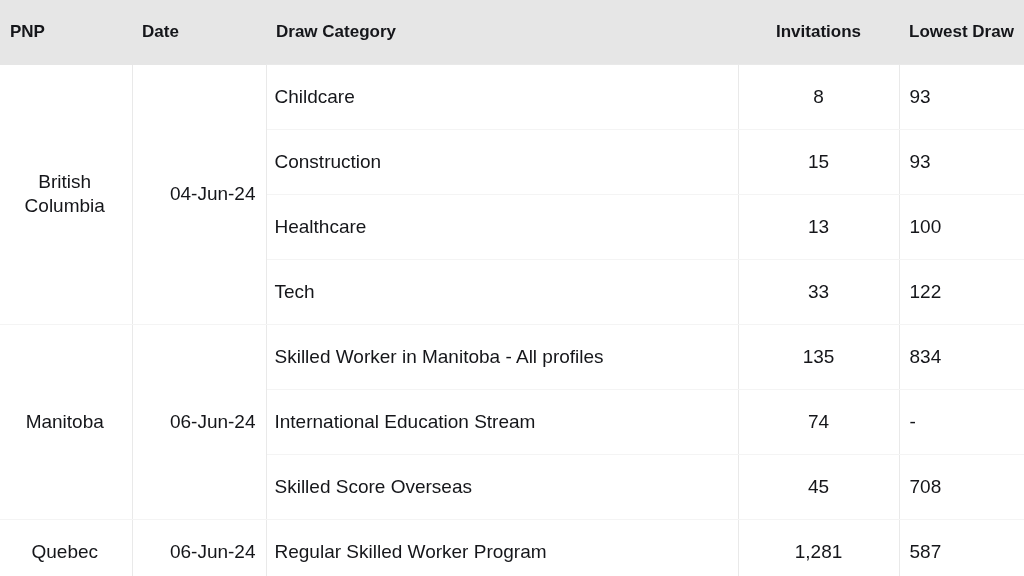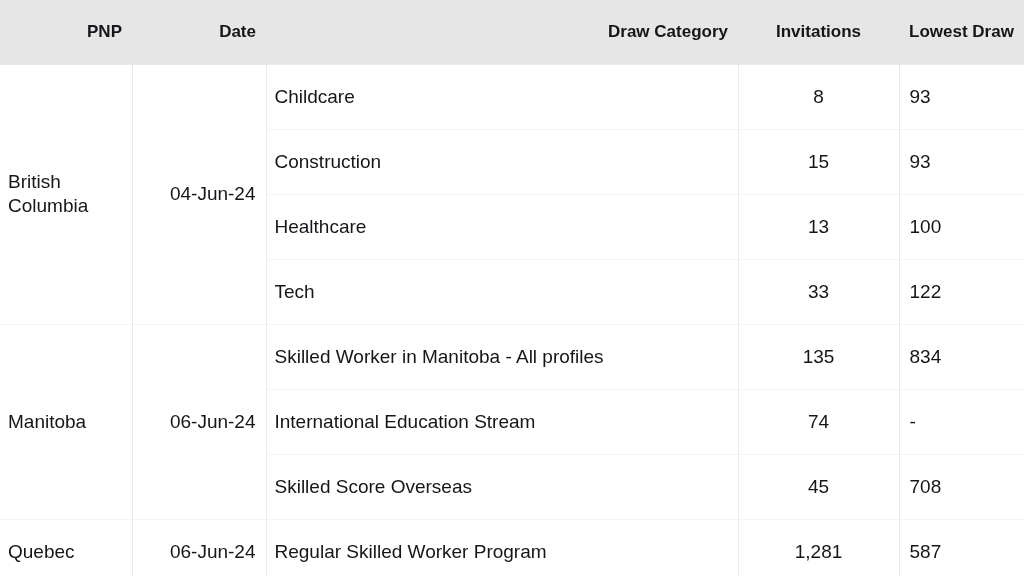--- a/index.html
+++ b/index.html
@@ -35,36 +35,36 @@
     background: #e6e6e6;
     height: 64px;
     font-weight: bold;
     font-size: 17px;
     padding: 0 10px;
     vertical-align: middle;
     border: none;
     line-height: 1.2;
     color: #15161a;
   }
-  th.th-left   { text-align: right;   }
+  th.th-left   { text-align: left;   }
   th.th-center { text-align: center; }
 
   tbody td {
     height: 64px;
     padding: 0 10px;
     vertical-align: middle;
     border-right: 1px solid #eeeeee;
     border-bottom: 1px solid #f4f4f4;
     line-height: 1.28;
     font-size: 19px;
     background: #ffffff;
   }
   tbody td.col-pnp {
     padding-left: 8px;
-    text-align: left;
+    text-align: center;
     border-right: 1px solid #e9e9e9;
   }
   tbody td.col-date {
     text-align: right;
     border-right: 1px solid #e9e9e9;
   }
   tbody td.col-cat {
     padding-left: 8px;
     text-align: left;
     border-right: 1px solid #e9e9e9;

